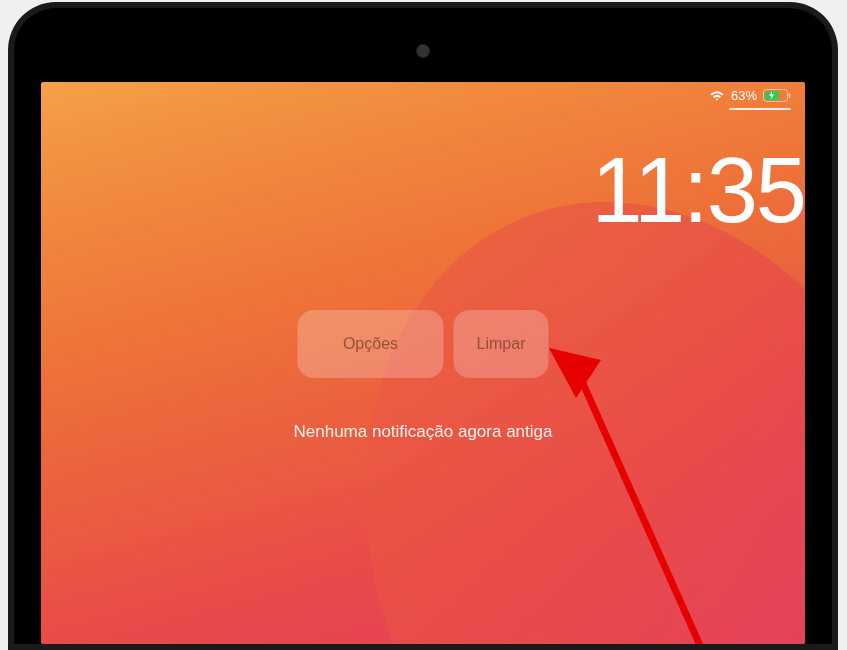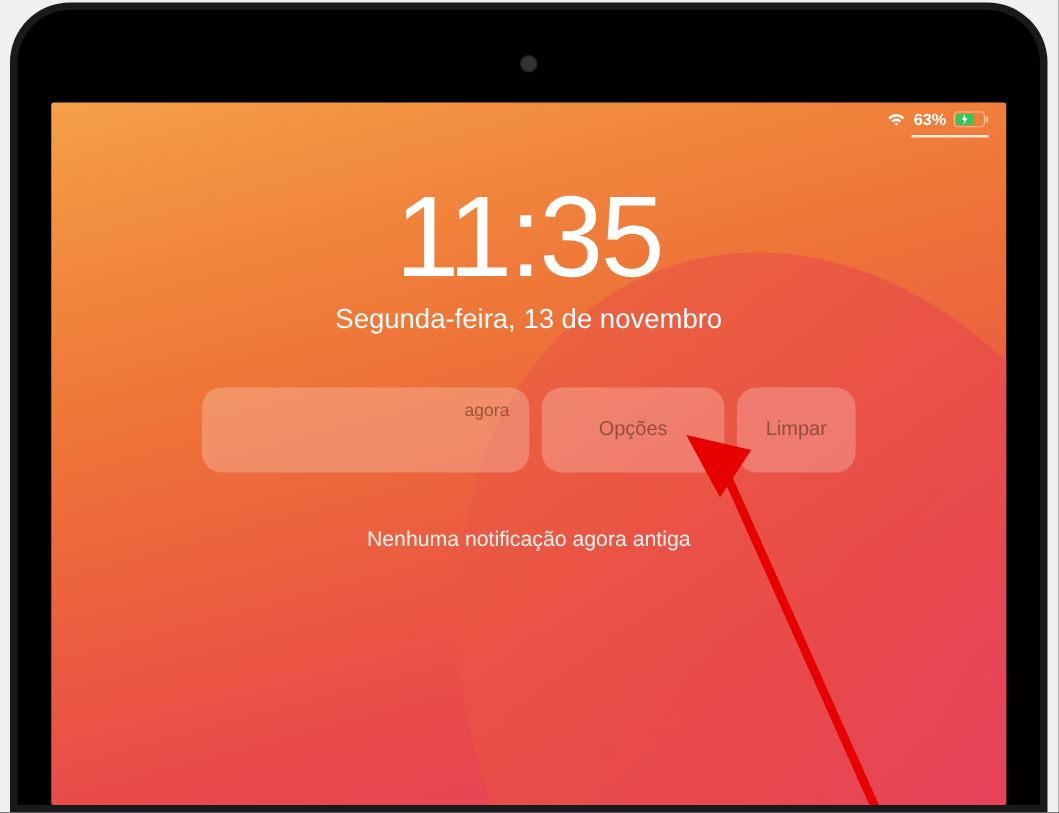--- a/index.html
+++ b/index.html
@@ -88,21 +88,21 @@
       color: white;
     }
     
     .wifi-icon {
       display: inline-flex;
     }
     
     .battery-pct {
       font-size: 13px;
       color: white;
-      font-weight: 700;
+      font-weight: 400;
     }
     
     .battery-icon {
       display: inline-flex;
       align-items: center;
     }
     
     .status-underline {
       position: absolute;
       top: 26px;
@@ -111,21 +111,21 @@
       height: 2px;
       background: rgba(255,255,255,0.85);
       border-radius: 1px;
     }
     
     .clock-section {
       position: absolute;
       top: 62px;
       left: 0;
       width: 100%;
-      text-align: center;
+      text-align: right;
       color: white;
     }
     
     .time {
       font-size: 92px;
       font-weight: 200;
       letter-spacing: -2px;
       line-height: 1;
     }
     
@@ -217,27 +217,23 @@
             <rect x="2" y="2" width="14" height="9" rx="1.5" fill="#34c759"></rect>
             <rect x="25.5" y="4" width="2" height="5" rx="1" fill="rgba(255,255,255,0.5)"></rect>
             <path d="M9 2 L6.5 7 L8.5 7 L7.5 11 L11 5.5 L9 5.5 Z" fill="white"></path>
           </svg>
         </span>
       </div>
       <div class="status-underline"></div>
 
       <div class="clock-section">
         <div class="time">11:35</div>
-        <div class="date">Segunda-feira, 13 de novembro</div>
       </div>
 
       <div class="notification-row">
-        <div class="notif-card notif-main">
-          <span class="notif-time-label">agora</span>
-        </div>
         <div class="notif-card notif-options">
           <span>Opções</span>
         </div>
         <div class="notif-card notif-clear">
           <span>Limpar</span>
         </div>
       </div>
 
       <div class="no-notif">Nenhuma notificação agora antiga</div>
 

